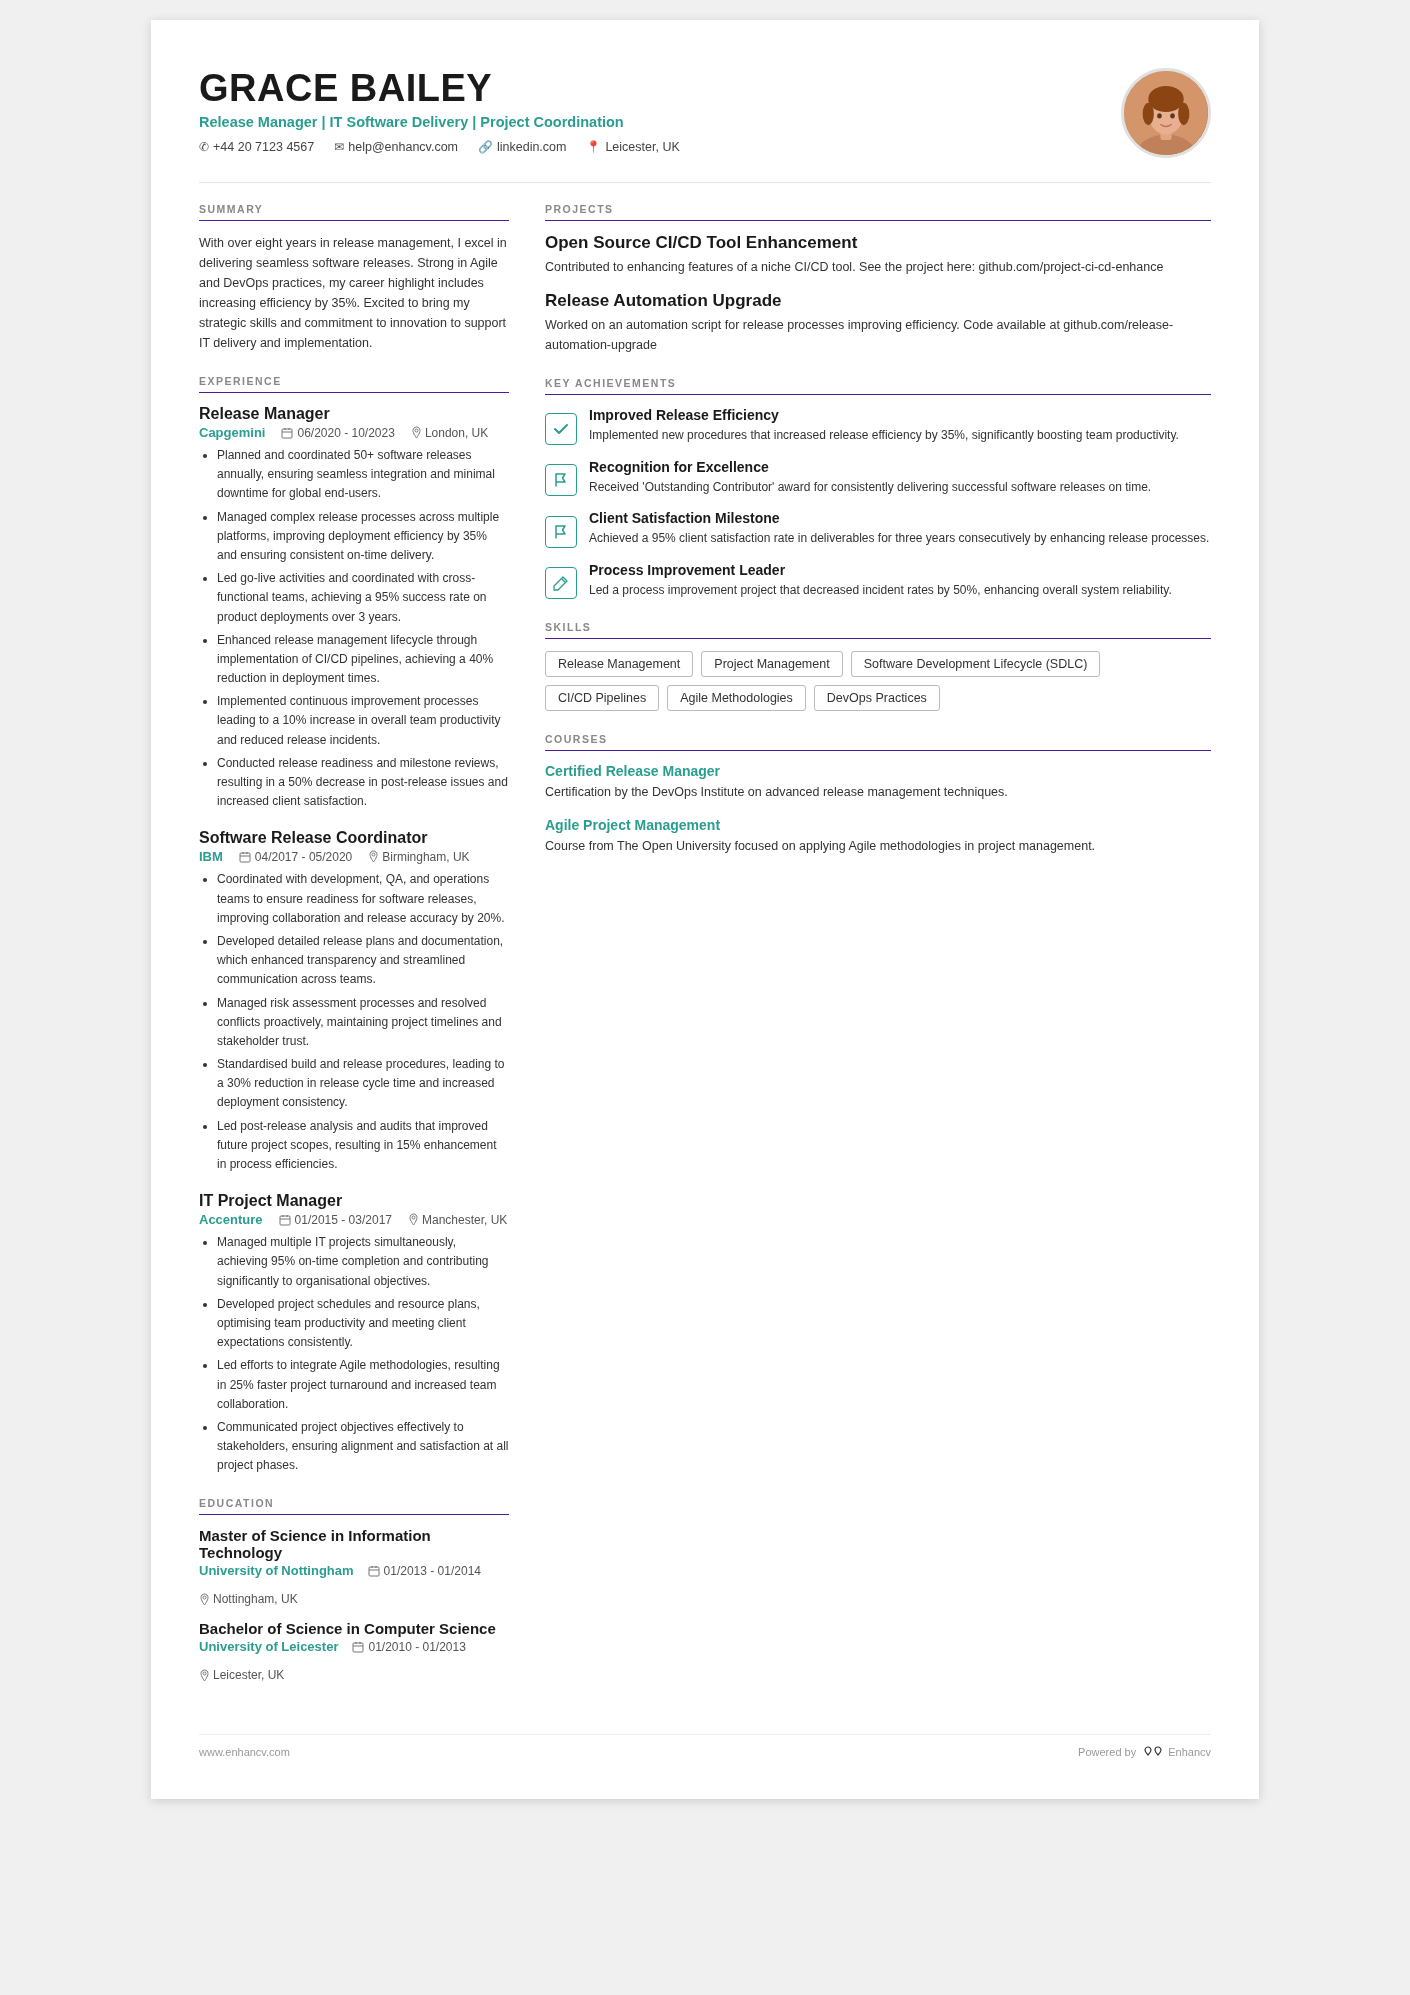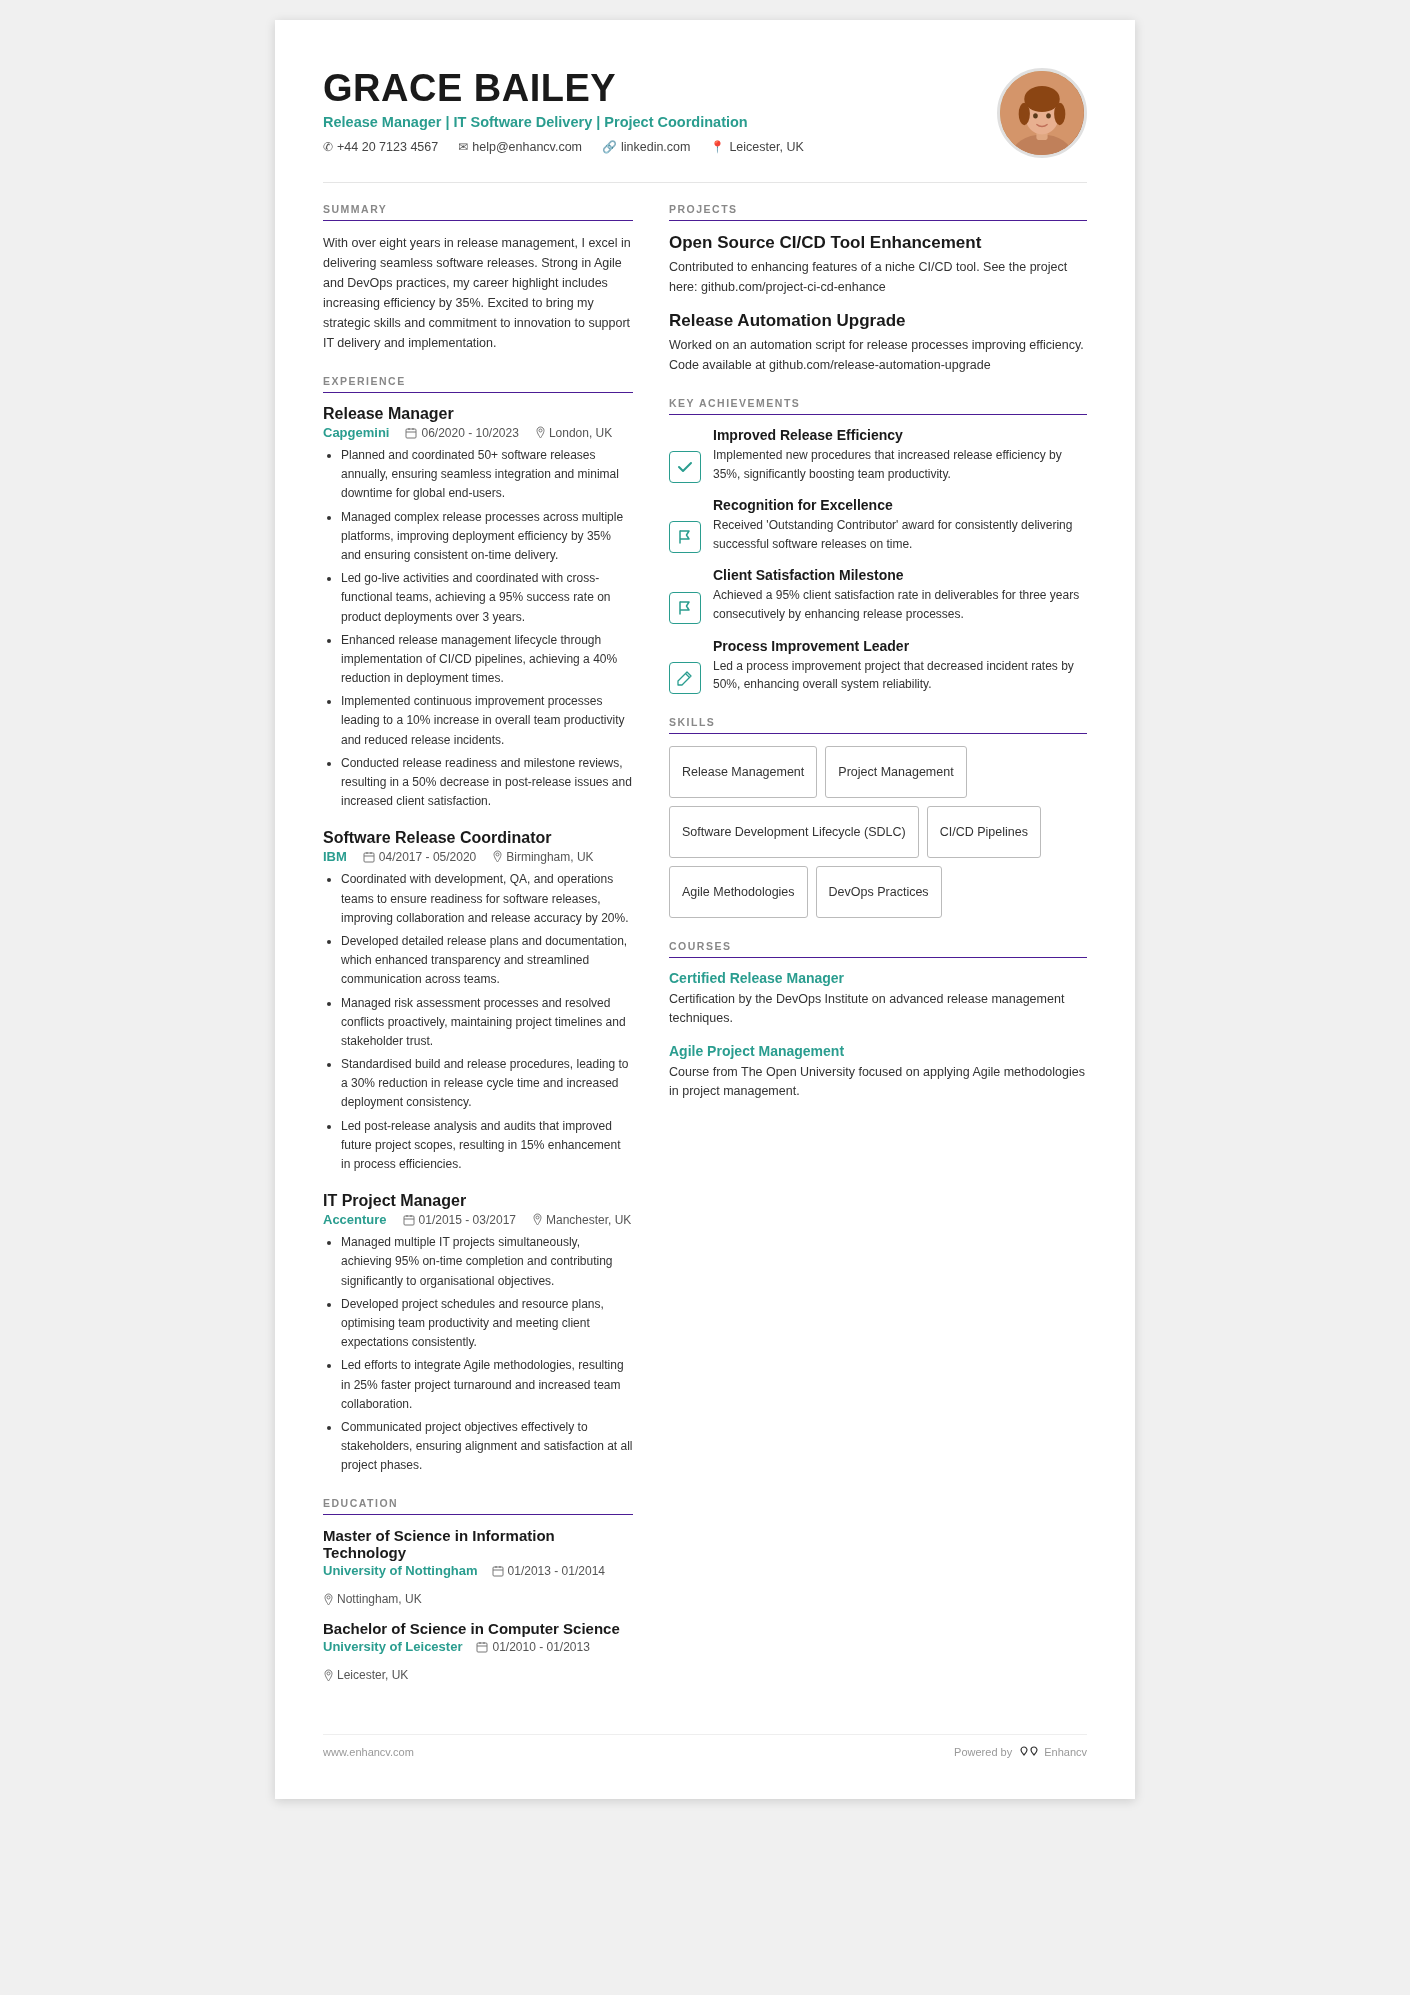--- a/index.html
+++ b/index.html
@@ -4,21 +4,21 @@
   <style>
     * { margin: 0; padding: 0; box-sizing: border-box; }
     body {
       font-family: 'Arial', sans-serif;
       background: #f0f0f0;
       display: flex;
       justify-content: center;
       padding: 20px;
     }
     .resume-wrapper {
-      width: 860px;
+      width: 1108px;
       background: #fff;
       box-shadow: 0 2px 10px rgba(0,0,0,0.15);
       padding: 48px 48px 40px 48px;
       position: relative;
     }
     
     .header {
       display: flex;
       justify-content: space-between;
       align-items: flex-start;
@@ -235,21 +235,21 @@
     }
     
     .skills-grid {
       display: flex;
       flex-wrap: wrap;
       gap: 8px;
     }
     .skill-tag {
       border: 1px solid #bbb;
       border-radius: 3px;
-      padding: 18px 12px;
+      padding: 5px 12px;
       font-size: 12.5px;
       color: #333;
     }
     
     .course-item {
       margin-bottom: 14px;
     }
     .course-title {
       font-size: 14px;
       font-weight: 700;

